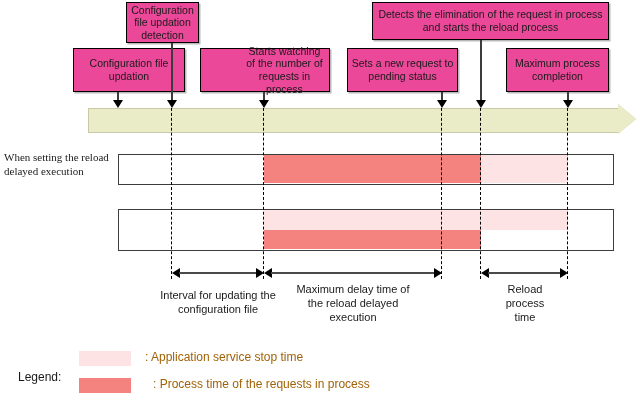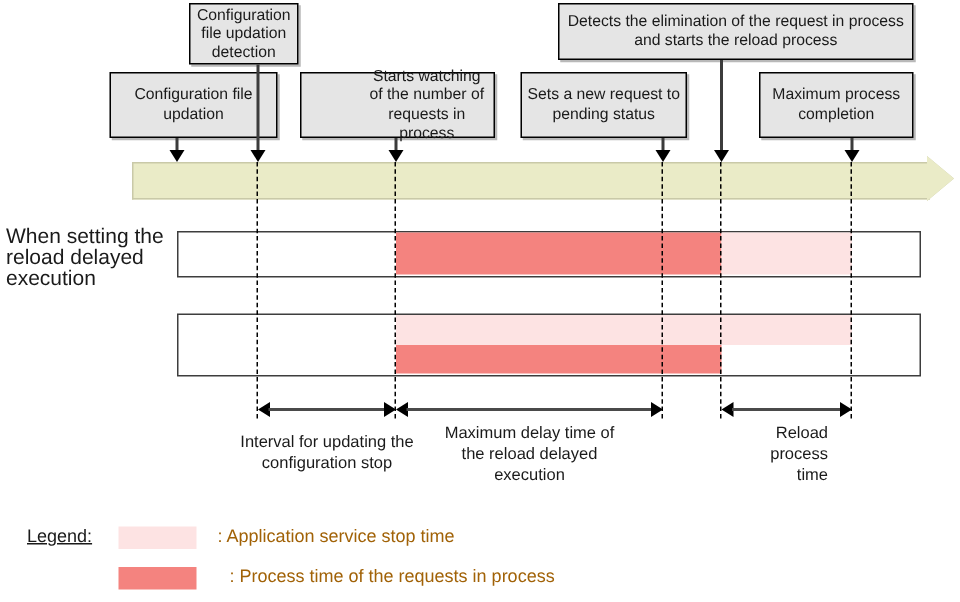--- a/index.html
+++ b/index.html
@@ -17,21 +17,21 @@
     height: 401px;
     overflow: hidden;
     background: #ffffff;
   }
   .abs { position: absolute; }
 
   
   .callout {
     box-sizing: border-box;
     border: 1px solid #000000;
-    background: #e5e5e5;
+    background: #ec4899;
     display: flex;
     align-items: center;
     justify-content: center;
     text-align: center;
     font-size: 10.5px;
     line-height: 12.6px;
     color: #1a1a1a;
     padding: 1px 3px;
     box-shadow: 1.5px 1.5px 0 #b9b9b9;
   }
@@ -76,23 +76,24 @@
   .seg-proc { background: #f4837f; }
 
   
   .guide {
     width: 0;
     border-left: 1.6px dashed #000000;
   }
 
   
   .rowlabel {
-    font-size: 14px;
+    font-size: 11px;
     line-height: 14px;
     color: #1a1a1a;
+    font-family: Liberation Serif, serif;
   }
 
   
   .measure-line {
     height: 1.6px;
     background: #4a4a4a;
   }
   .mhead-l, .mhead-r {
     width: 0; height: 0;
     border-top: 5px solid transparent;
@@ -182,42 +183,42 @@
   <div class="abs guide" style="left:441px; top:103px; height:176px;"></div>
   <div class="abs guide" style="left:480px; top:103px; height:176px;"></div>
   <div class="abs guide" style="left:567px; top:103px; height:176px;"></div>
 
   <div class="abs" style="left:172px; top:268px; width:92px; height:11px;">
     <div class="abs mhead-l" style="left:0; top:0;"></div>
     <div class="abs measure-line" style="left:7px; top:4px; width:78px;"></div>
     <div class="abs mhead-r" style="left:84px; top:0;"></div>
   </div>
   <div class="abs measure-label" style="left:150px; top:288px; width:136px;">
-    <span>Interval for updating the configuration stop</span>
+    <span>Interval for updating the configuration file</span>
   </div>
 
   <div class="abs" style="left:264px; top:268px; width:178px; height:11px;">
     <div class="abs mhead-l" style="left:0; top:0;"></div>
     <div class="abs measure-line" style="left:7px; top:4px; width:164px;"></div>
     <div class="abs mhead-r" style="left:170px; top:0;"></div>
   </div>
   <div class="abs measure-label" style="left:288px; top:282px; width:130px;">
     <span>Maximum delay time of the reload delayed execution</span>
   </div>
 
   <div class="abs" style="left:481px; top:268px; width:87px; height:11px;">
     <div class="abs mhead-l" style="left:0; top:0;"></div>
     <div class="abs measure-line" style="left:7px; top:4px; width:73px;"></div>
     <div class="abs mhead-r" style="left:79px; top:0;"></div>
   </div>
-  <div class="abs measure-label" style="left:498px; top:282px; width:54px; text-align:right;">
+  <div class="abs measure-label" style="left:498px; top:282px; width:54px; text-align:center;">
     <span>Reload process time</span>
   </div>
 
-  <div class="abs legend-title" style="left:18px; top:350px;text-decoration:underline;">
+  <div class="abs legend-title" style="left:18px; top:370px;">
     <span>Legend:</span>
   </div>
 
   <div class="abs legend-swatch" style="left:79px; top:351px; background:#fde3e3;"></div>
   <div class="abs legend-text" style="left:145px; top:350px;">
     <span>: Application service stop time</span>
   </div>
 
   <div class="abs legend-swatch" style="left:79px; top:378px; background:#f4837f;"></div>
   <div class="abs legend-text" style="left:153px; top:377px;">

